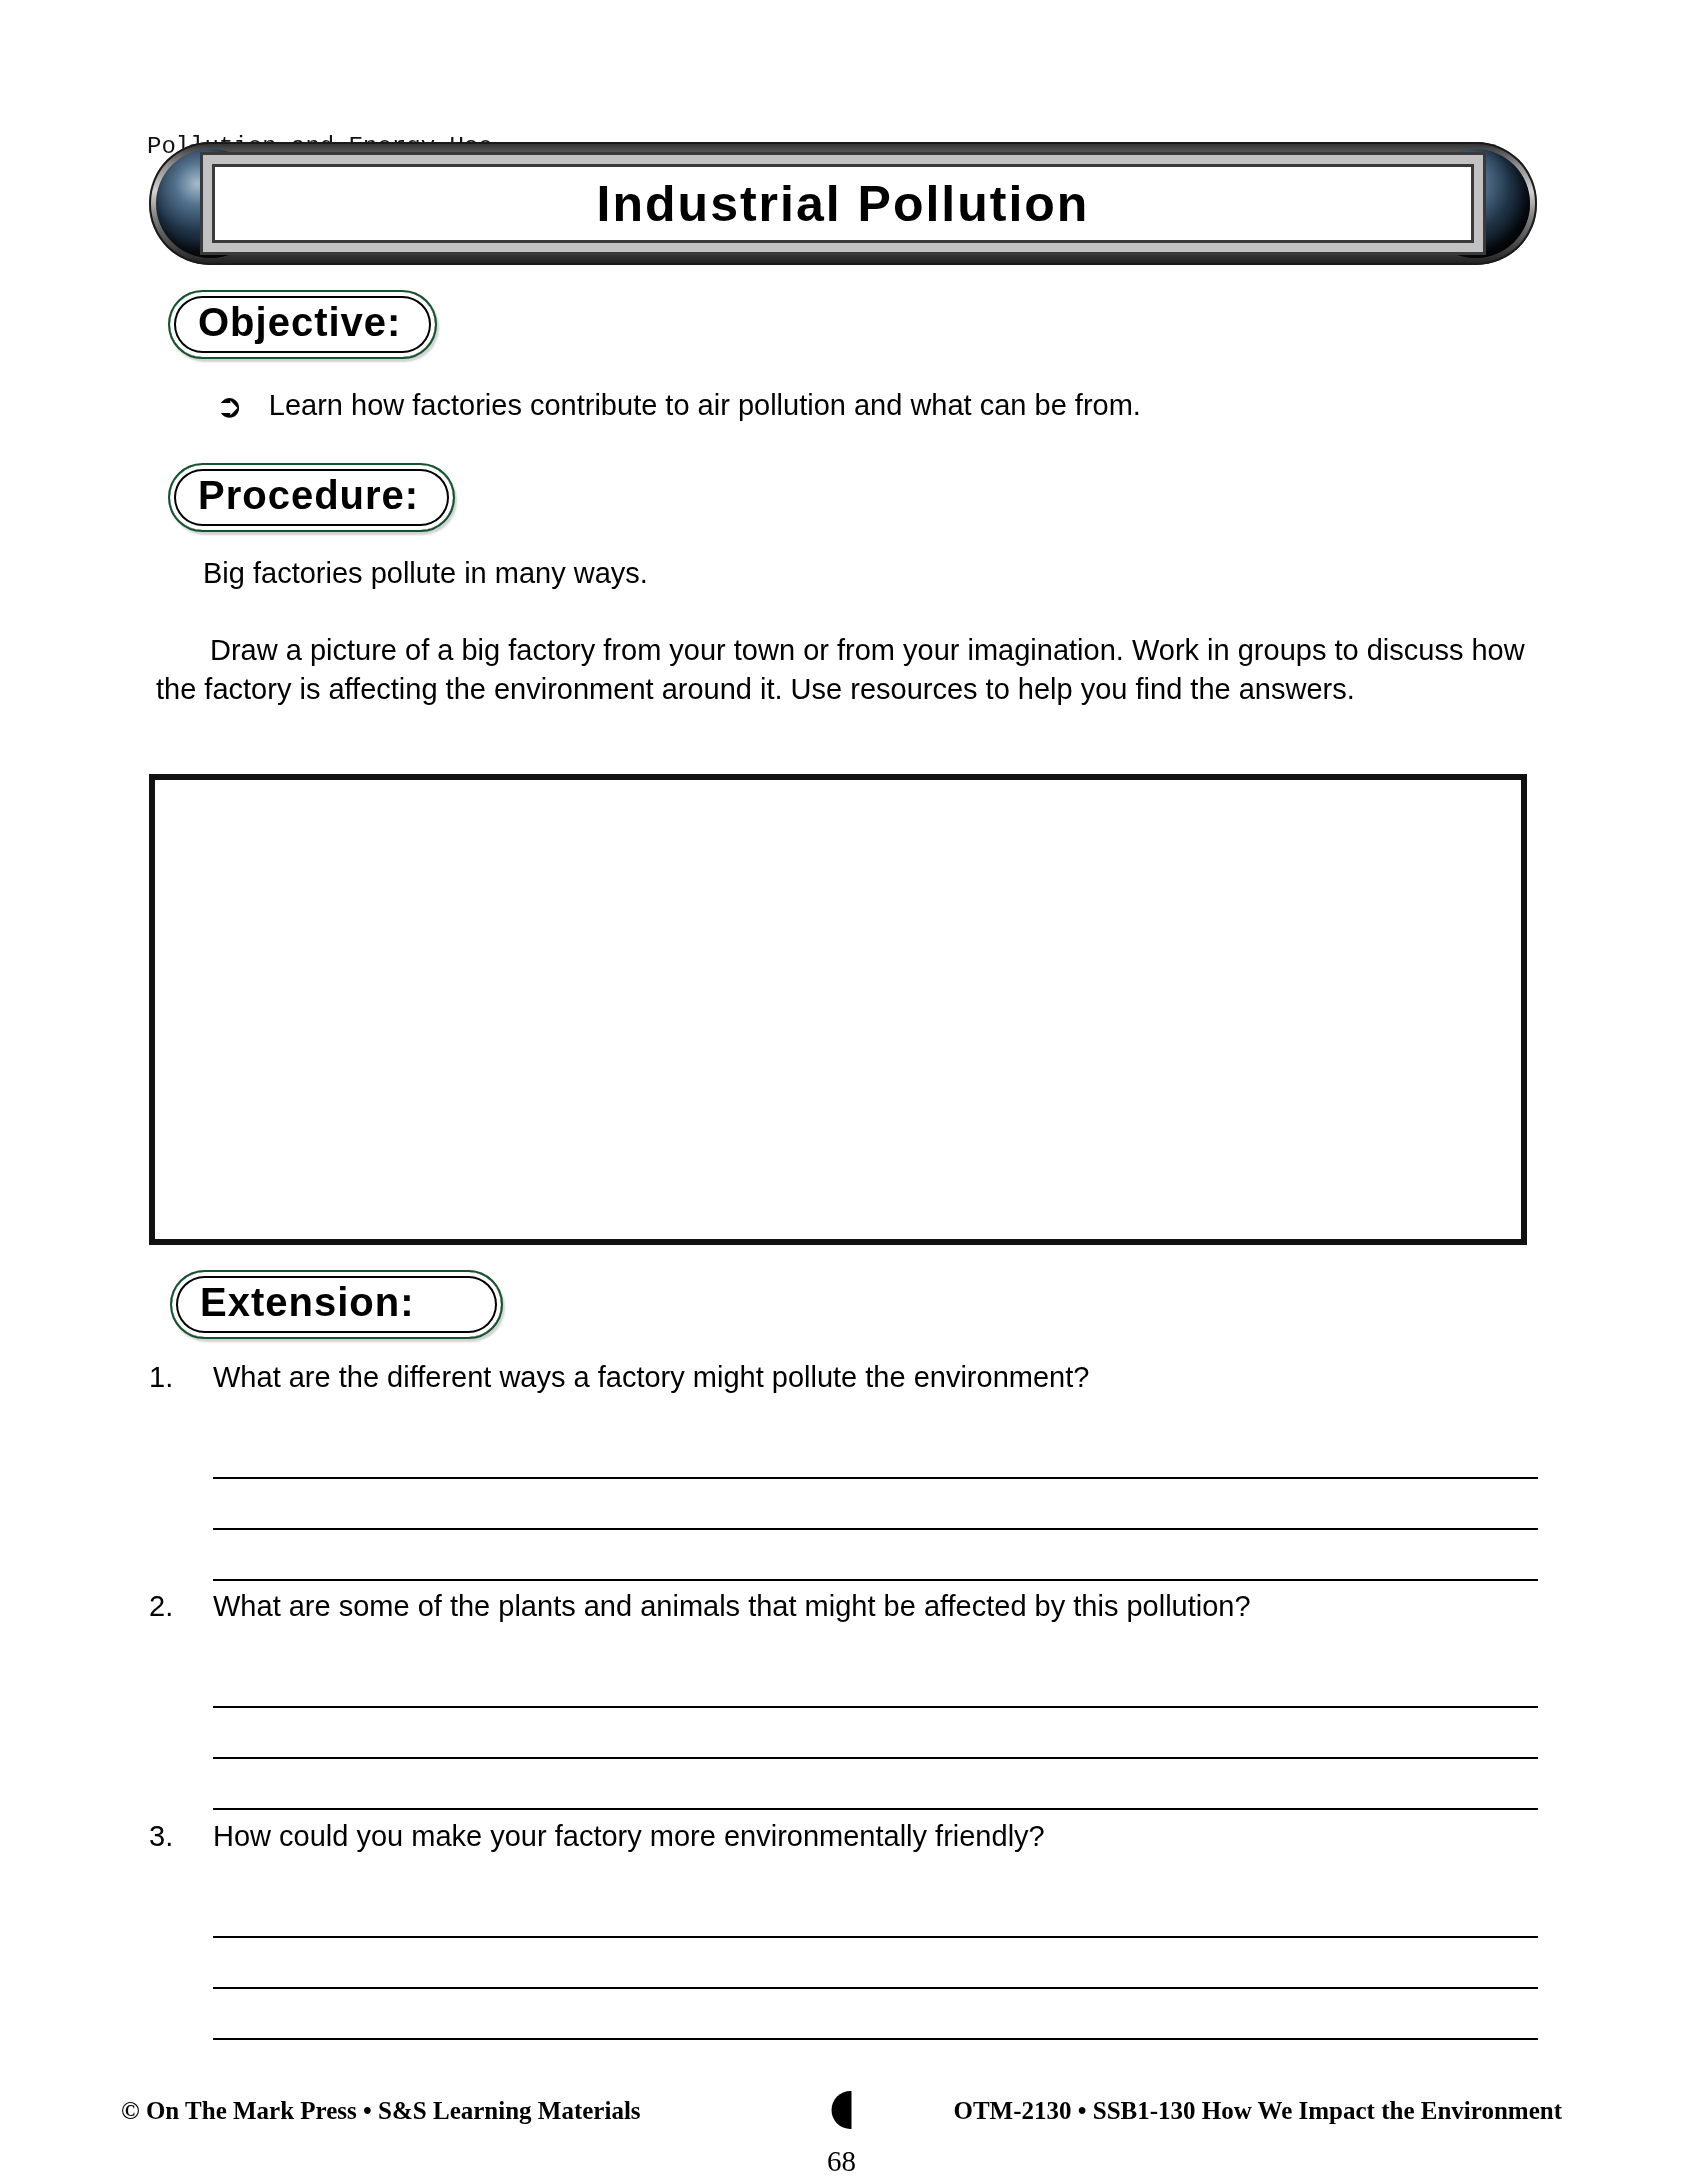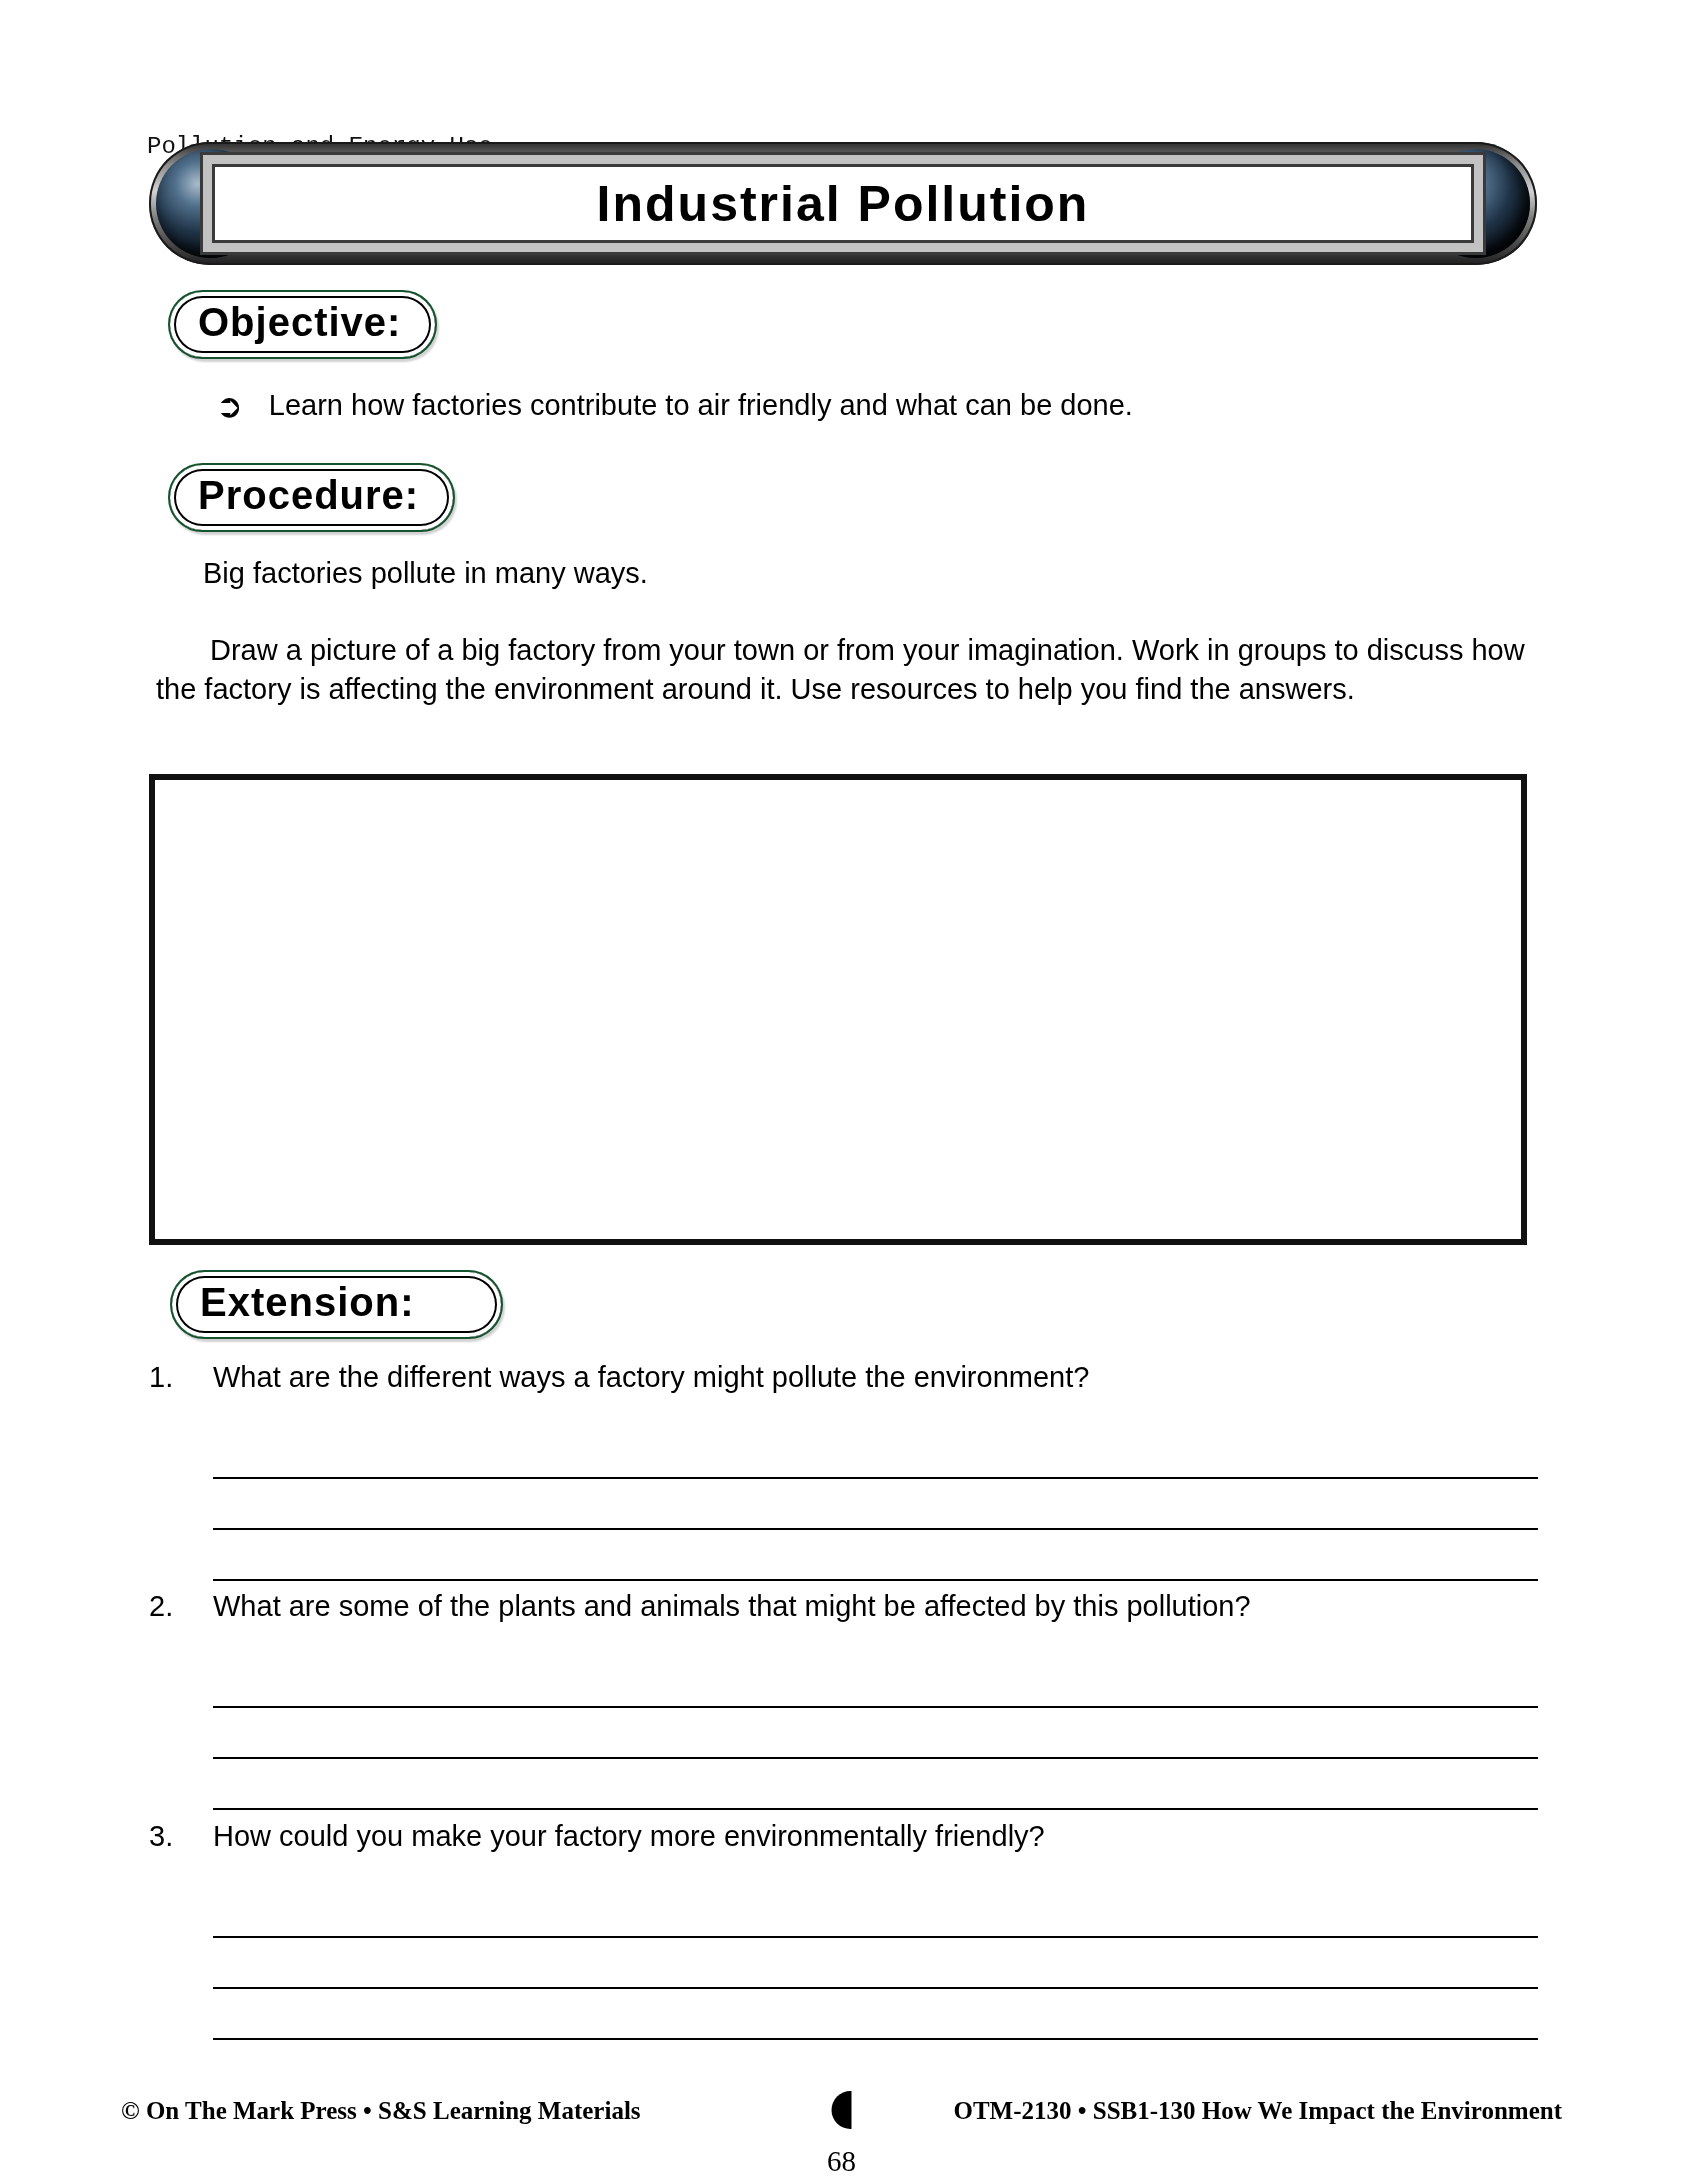--- a/index.html
+++ b/index.html
@@ -118,21 +118,21 @@
       <div class="banner-title">Industrial Pollution</div>
     </div>
   </div>
 
   <div class="pill pill-objective">
     <span>Objective:</span>
   </div>
 
   <div class="bullet-row">
     <span class="bullet-icon">➲</span>
-    <span>Learn how factories contribute to air friendly and what can be done.</span>
+    <span>Learn how factories contribute to air pollution and what can be from.</span>
   </div>
 
   <div class="pill pill-procedure">
     <span>Procedure:</span>
   </div>
 
   <div class="proc-intro">Big factories pollute in many ways.</div>
 
   <div class="proc-para">Draw a picture of a big factory from your town or from your imagination. Work in groups to discuss how the factory is affecting the environment around it. Use resources to help you find the answers.</div>
 

